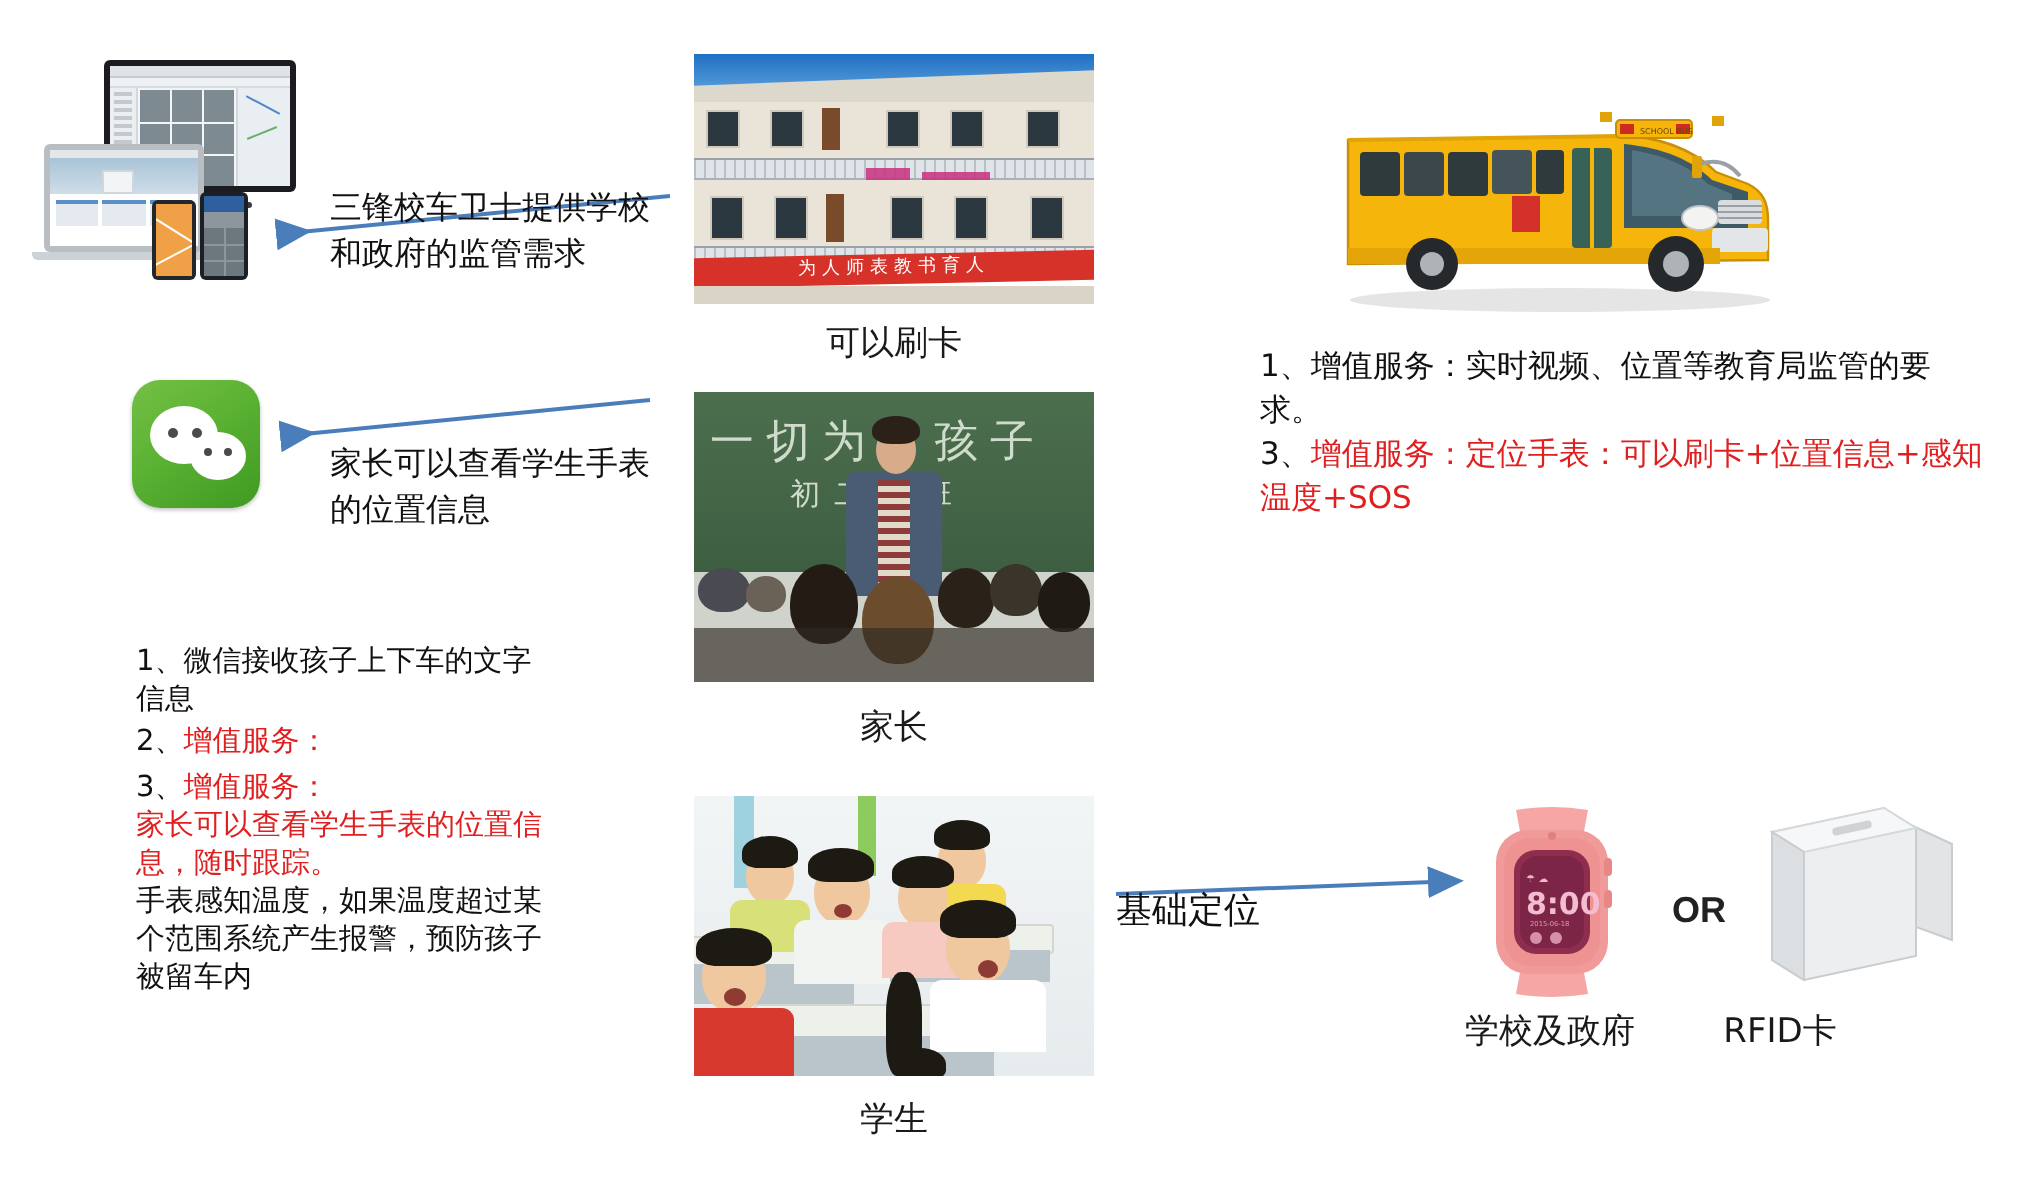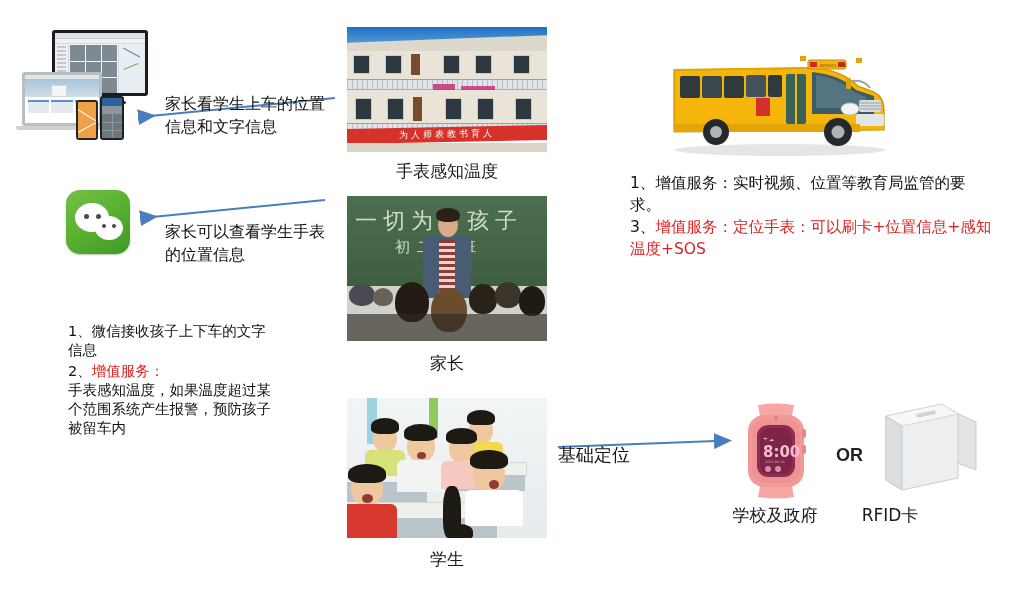--- a/index.html
+++ b/index.html
@@ -196,21 +196,21 @@
 
 <svg class="abs arrow-svg" style="left:130px;top:92px;" width="210" height="32">
   <defs>
     <marker id="ah-left" markerWidth="9" markerHeight="8" refX="8" refY="4" orient="auto">
       <path d="M9,0 L0,4 L9,8 z" fill="#4a7ebb"></path>
     </marker>
   </defs>
   <line x1="205" y1="6" x2="10" y2="25" stroke="#4a7ebb" stroke-width="2" marker-end="url(#ah-left)"></line>
 </svg>
 
-<div class="abs callout cn" style="left:165px;top:92px;width:165px;">家长看学生上车的位置信息和文字信息</div>
+<div class="abs callout cn" style="left:165px;top:92px;width:165px;">三锋校车卫士提供学校和政府的监管需求</div>
 
 <div class="wechat" style="left:66px;top:190px;width:64px;height:64px;">
   <div class="bub" style="left:9px;top:13px;width:34px;height:29px;">
     <span class="eye" style="left:9px;"></span>
       <span class="eye" style="left:21px;"></span>
   </div>
   <div class="bub" style="left:29px;top:26px;width:28px;height:24px;">
     <span class="eye" style="left:7px;top:8px;width:4px;height:4px;"></span>
     <span class="eye" style="left:17px;top:8px;width:4px;height:4px;"></span>
   </div>
@@ -221,20 +221,24 @@
 </svg>
 
 <div class="abs callout cn" style="left:165px;top:220px;width:160px;">家长可以查看学生手表的位置信息</div>
 
 <div class="abs para cn" style="left:68px;top:322px;width:205px;">
   <div>
     <span>1、</span><span>微信接收孩子上下车的文字信息</span>
   </div>
   <div style="margin-top:2px;">
     <span>2、</span><span class="red">增值服务：</span><br>
+  </div>
+  <div style="margin-top:4px;">
+    <span>3、</span><span class="red">增值服务：</span><br>
+    <span class="red">家长可以查看学生手表的位置信息，随时跟踪。</span>
   </div>
   <div>
     <span>手表感知温度，如果温度超过某个范围系统产生报警，预防孩子被留车内</span>
   </div>
 </div>
 
 <div class="photo school" style="left:347px;top:27px;width:200px;height:125px;">
   <div class="sch-sky"></div>
   <div class="sch-roof"></div>
   <div class="sch-floor" style="top:24px;">
@@ -253,21 +257,21 @@
     <div class="sch-win" style="left:40px;top:8px;height:20px;"></div>
     <div class="sch-door" style="left:66px;top:7px;height:24px;"></div>
     <div class="sch-win" style="left:98px;top:8px;height:20px;"></div>
     <div class="sch-win" style="left:130px;top:8px;height:20px;"></div>
     <div class="sch-win" style="left:168px;top:8px;height:20px;"></div>
   </div>
   <div class="sch-rail" style="top:96px;"></div>
   <div class="sch-banner" style="top:100px;">为人师表教书育人</div>
   <div style="position:absolute;left:0;right:0;top:116px;bottom:0;background:#d9d4c6;"></div>
 </div>
-<div class="abs lbl cn" style="left:347px;top:160px;width:200px;">手表感知温度</div>
+<div class="abs lbl cn" style="left:347px;top:160px;width:200px;">可以刷卡</div>
 
 <div class="photo" style="left:347px;top:196px;width:200px;height:145px;background:#cfd3cc;">
   <div class="board" style="height:90px;">
     <div class="chalk" style="left:8px;top:10px;font-size:22px;letter-spacing:6px;">一切为了孩子</div>
     <div class="chalk" style="left:48px;top:42px;font-size:15px;letter-spacing:7px;">初二三班</div>
   </div>
   <div class="room-wall" style="top:90px;"></div>
 
   <div class="teacher-body" style="left:76px;top:40px;width:48px;height:62px;"></div>
   <div class="stripe" style="left:92px;top:44px;width:16px;height:56px;"></div>

